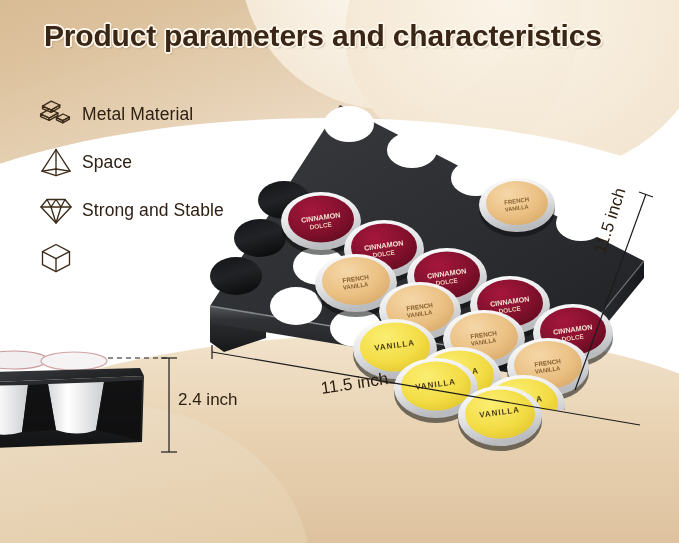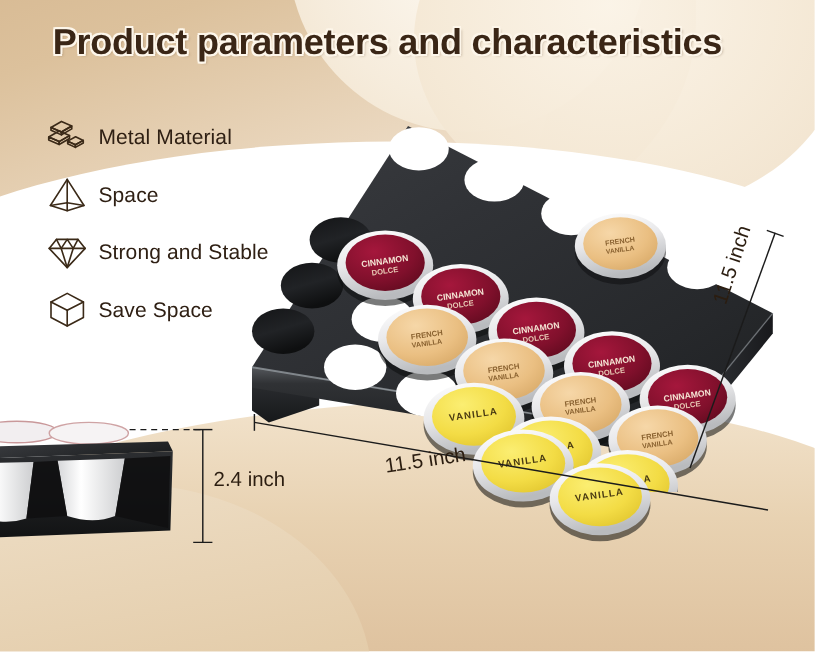--- a/index.html
+++ b/index.html
@@ -155,21 +155,20 @@
     </div>
 
     <div class="feature">
       <span class="ic">
         <svg width="32" height="32" viewBox="0 0 32 32" fill="none" stroke="#3b2a18" stroke-width="1.35" stroke-linejoin="round" stroke-linecap="round">
           <path d="M16 2.5 L29.5 9.6 L29.5 22.6 L16 29.6 L2.5 22.6 L2.5 9.6 Z"></path>
           <path d="M2.5 9.6 L16 16.6 L29.5 9.6"></path>
           <path d="M16 16.6 L16 29.6"></path>
         </svg>
       </span>
-      <span class="lbl">Save Space</span>
     </div>
   </div>
 
   <div class="rack-wrap">
     <svg class="rack-svg" width="480" height="330" viewBox="0 0 480 330">
       <defs>
         <linearGradient id="topFace" x1="0" y1="0" x2="1" y2="1">
           <stop offset="0" stop-color="#3a3c40"></stop>
           <stop offset=".35" stop-color="#303236"></stop>
           <stop offset=".75" stop-color="#26282b"></stop>

